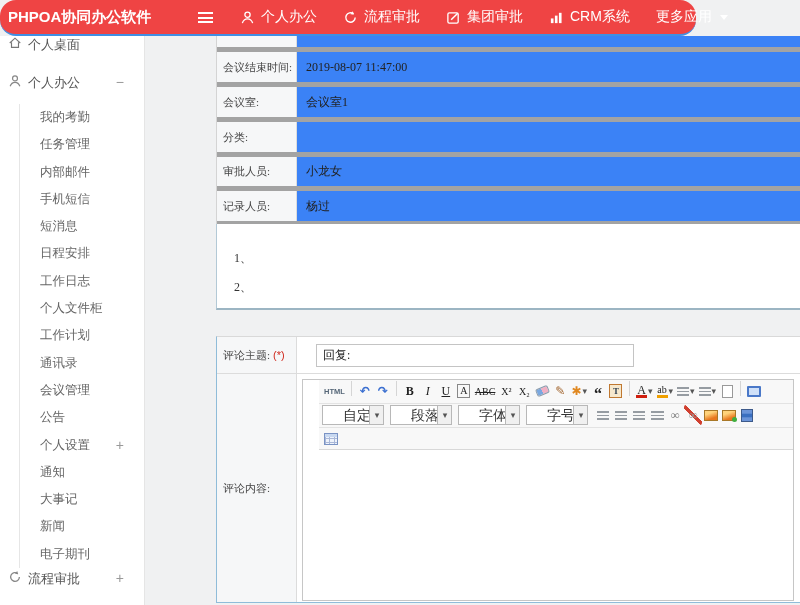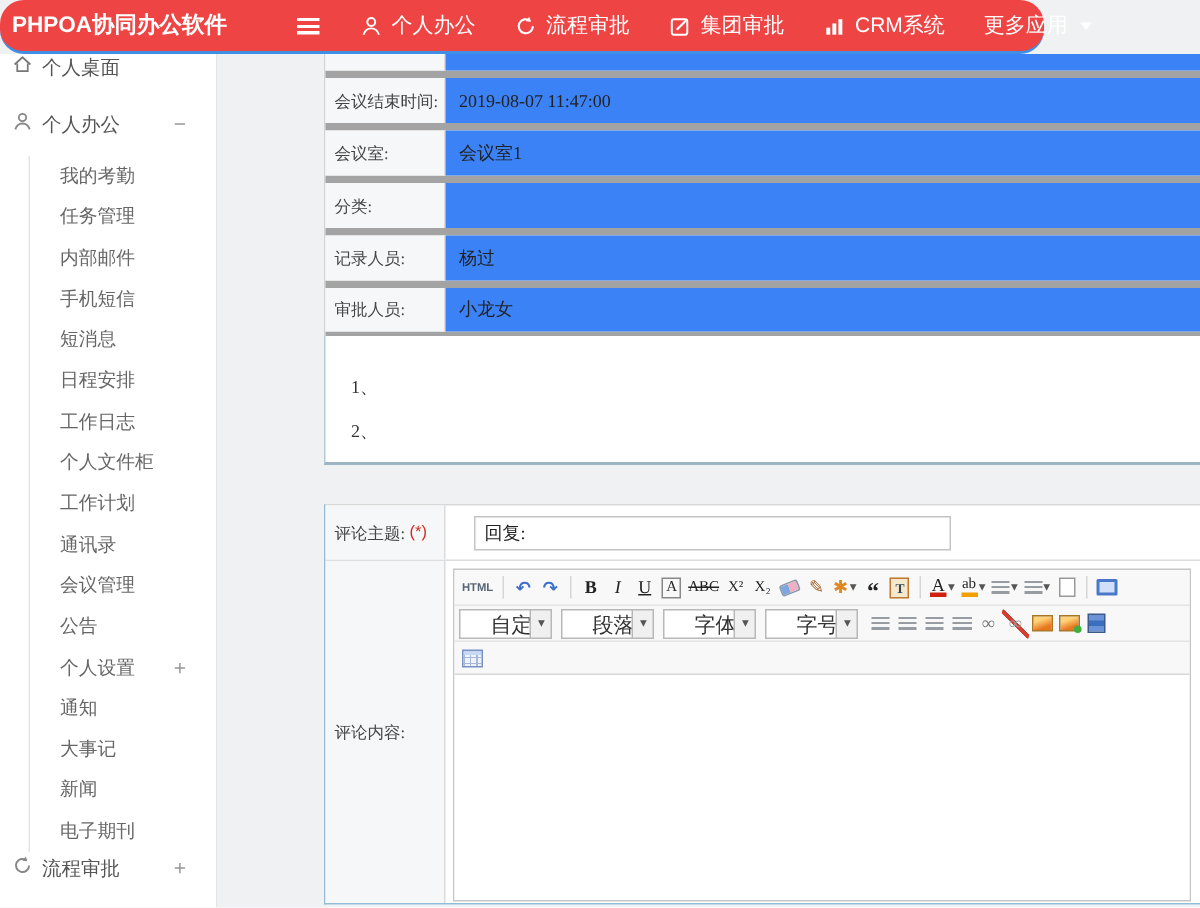--- a/index.html
+++ b/index.html
@@ -53,21 +53,21 @@
   .crow.subject { height:37px; border-bottom:1px solid #dcdcdc;gap:15px; }
   .crow.content { flex:1; }
   .crow .val { flex:1; display:flex; align-items:center; }
   .req { color:#d02b20; margin-left:3px; font-family:"Liberation Sans",sans-serif; }
   .subject-input { margin-left:4px; width:318px; height:23px; border:1px solid #c4c4c4;
     font:12px "Liberation Serif",serif; color:#222; padding:2px 6px; background:#fff; }
 
   
   .editor { margin:5px 0 0 5px; width:492px; height:222px; border:1px solid #c6c6c6; background:#fff;
     display:flex; flex-direction:column; align-self:flex-start; }
-  .tb-row { display:flex; align-items:center; background:#f8f8f8; border-bottom:1px solid #e3e3e3; padding:1px 3px; height:24px; }
+  .tb-row { display:flex; background:#f8f8f8; border-bottom:1px solid #e3e3e3; padding:1px 3px; height:24px;margin-left:16px; }
   .tb-row.last { border-bottom:1px solid #d8d8d8; }
   .tb-btn { height:20px; min-width:18px; display:flex; align-items:center; justify-content:center;
     font:12px "Liberation Serif",serif; color:#222; padding:0 2px; cursor:pointer; border-radius:2px; }
   .sep { width:1px; height:15px; background:#d5d5d5; margin:0 4px; }
   .sm { font-size:10px; }
   .g-html { font:bold 7.5px "Liberation Sans",sans-serif; color:#567; letter-spacing:0; }
   .g-undo { color:#3b6fd0; font-weight:bold; font-family:"DejaVu Sans",sans-serif; }
   .g-b { font-weight:bold; } .g-i { font-style:italic; font-family:"Liberation Serif",serif; }
   .g-u { text-decoration:underline; }
   .g-box { border:1px solid #888; padding:0 2px; font-size:10px; line-height:12px; }
@@ -249,27 +249,27 @@
       <div class="val">2019-08-07 11:47:00</div>
     </div>
     <div class="mrow h35">
       <div class="lbl">会议室:</div>
       <div class="val">会议室1</div>
     </div>
     <div class="mrow h35">
       <div class="lbl">分类:</div>
       <div class="val"></div>
     </div>
+    <div class="mrow h34">
+      <div class="lbl">审批人员:</div>
+      <div class="val">小龙女</div>
+    </div>
     <div class="mrow h35">
       <div class="lbl">记录人员:</div>
       <div class="val">杨过</div>
-    </div>
-    <div class="mrow h34">
-      <div class="lbl">审批人员:</div>
-      <div class="val">小龙女</div>
     </div>
   </div>
 
   <div class="cbox">
     <div>1、</div>
     <div>2、</div>
   </div>
 
   <div class="ctable">
     <div class="crow subject">

